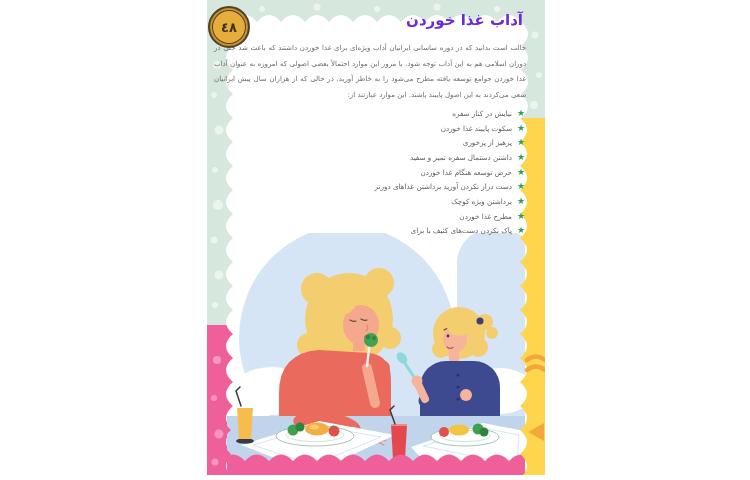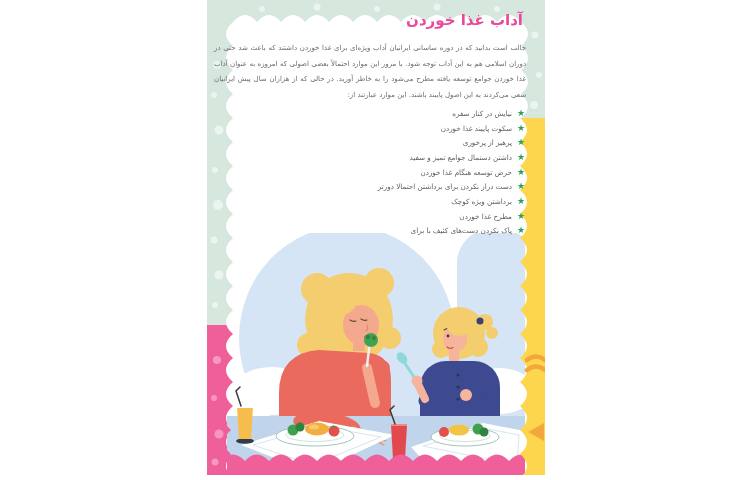--- a/index.html
+++ b/index.html
@@ -6,21 +6,21 @@
   .canvas{position:relative;width:750px;height:480px;background:#ffffff;overflow:hidden;
           font-family:"DejaVu Sans",sans-serif;}
   .page{position:absolute;left:207px;top:0;width:338px;height:475px;}
   .layer{position:absolute;left:0;top:0;pointer-events:none;}
   .coin{position:absolute;left:1px;top:6px;width:38px;height:38px;border-radius:50%;
         background:#e6ac3c;border:2px solid #4e4127;
         box-shadow:inset 0 0 0 2px #c9922f, inset 0 0 0 3px #4e4127;
         display:flex;align-items:center;justify-content:center;
         font-size:13px;font-weight:bold;color:#3c3322;z-index:5;}
   .title{position:absolute;top:11px;right:22px;margin:0;direction:rtl;
-         font-size:15px;font-weight:bold;color:#ec4899;z-index:4;
+         font-size:15px;font-weight:bold;color:#6d28d9;z-index:4;
          letter-spacing:0.5px;}
   .para{position:absolute;top:41px;left:7px;width:312px;margin:0;direction:rtl;
         font-size:7px;line-height:15.6px;color:#6b6b6b;text-align:justify;
         text-align-last:right;z-index:4;}
   .list{position:absolute;top:106px;right:20px;margin:0;padding:0;list-style:none;
         direction:rtl;z-index:4;}
   .list li{display:flex;align-items:center;gap:5px;height:14.7px;
            font-size:7.2px;color:#5f5f5f;}
   .star{color:#2fa156;font-size:9px;line-height:1;}
   svg{display:block;}
@@ -79,49 +79,52 @@
         q12,-14 24,0 q12,-14 24,0 q12,-14 24,0 q12,-14 24,0 q12,-14 24,0 q12,-14 24,0
         q14,12 0,24 q14,12 0,24 q14,12 0,24 q14,12 0,24 q14,12 0,24 q14,12 0,24
         q14,12 0,24 q14,12 0,24 q14,12 0,24 q14,12 0,24 q14,12 0,24 q14,12 0,24
         q14,12 0,24 q14,12 0,24 q14,12 0,24 q14,12 0,24 q14,12 0,24 q14,12 0,24 q14,12 0,24
         L26,478
         q-14,-12 0,-24 q-14,-12 0,-24 q-14,-12 0,-24 q-14,-12 0,-24 q-14,-12 0,-24 q-14,-12 0,-24
         q-14,-12 0,-24 q-14,-12 0,-24 q-14,-12 0,-24 q-14,-12 0,-24 q-14,-12 0,-24 q-14,-12 0,-24
         q-14,-12 0,-24 q-14,-12 0,-24 q-14,-12 0,-24 q-14,-12 0,-24 q-14,-12 0,-24 q-14,-12 0,-24 q-14,-12 0,-24 Z"></path>
     </svg>
 
+    <div class="coin">
+      <span>٤٨</span>
+    </div>
 
     <h1 class="title" dir="rtl">آداب غذا خوردن</h1>
 
     <p class="para" dir="rtl">جالب است بدانید که در دوره ساسانی ایرانیان آداب ویژه‌ای برای غذا خوردن داشتند که باعث شد حتی در دوران اسلامی هم به این آداب توجه شود. با مرور این موارد احتمالاً بعضی اصولی که امروزه به عنوان آداب غذا خوردن جوامع توسعه یافته مطرح می‌شود را به خاطر آورید. در حالی که از هزاران سال پیش ایرانیان سعی می‌کردند به این اصول پایبند باشند. این موارد عبارتند از:</p>
 
     <ul class="list" dir="rtl">
       <li>
           <span class="star">★</span>
           <span>نیایش در کنار سفره</span>
         </li>
       <li>
           <span class="star">★</span>
           <span>سکوت پایبند غذا خوردن</span>
         </li>
       <li>
           <span class="star">★</span>
           <span>پرهیز از پرخوری</span>
         </li>
       <li>
           <span class="star">★</span>
-          <span>داشتن دستمال جوامع تمیز و سفید</span>
+          <span>داشتن دستمال سفره تمیز و سفید</span>
         </li>
       <li>
           <span class="star">★</span>
           <span>حرص توسعه هنگام غذا خوردن</span>
         </li>
       <li>
           <span class="star">★</span>
-          <span>دست دراز نکردن برای برداشتن احتمالا دورتر</span>
+          <span>دست دراز نکردن آورید برداشتن غذاهای دورتر</span>
         </li>
       <li>
           <span class="star">★</span>
           <span>برداشتن ویژه کوچک</span>
         </li>
       <li>
           <span class="star">★</span>
           <span>مطرح غذا خوردن</span>
         </li>
       <li>

